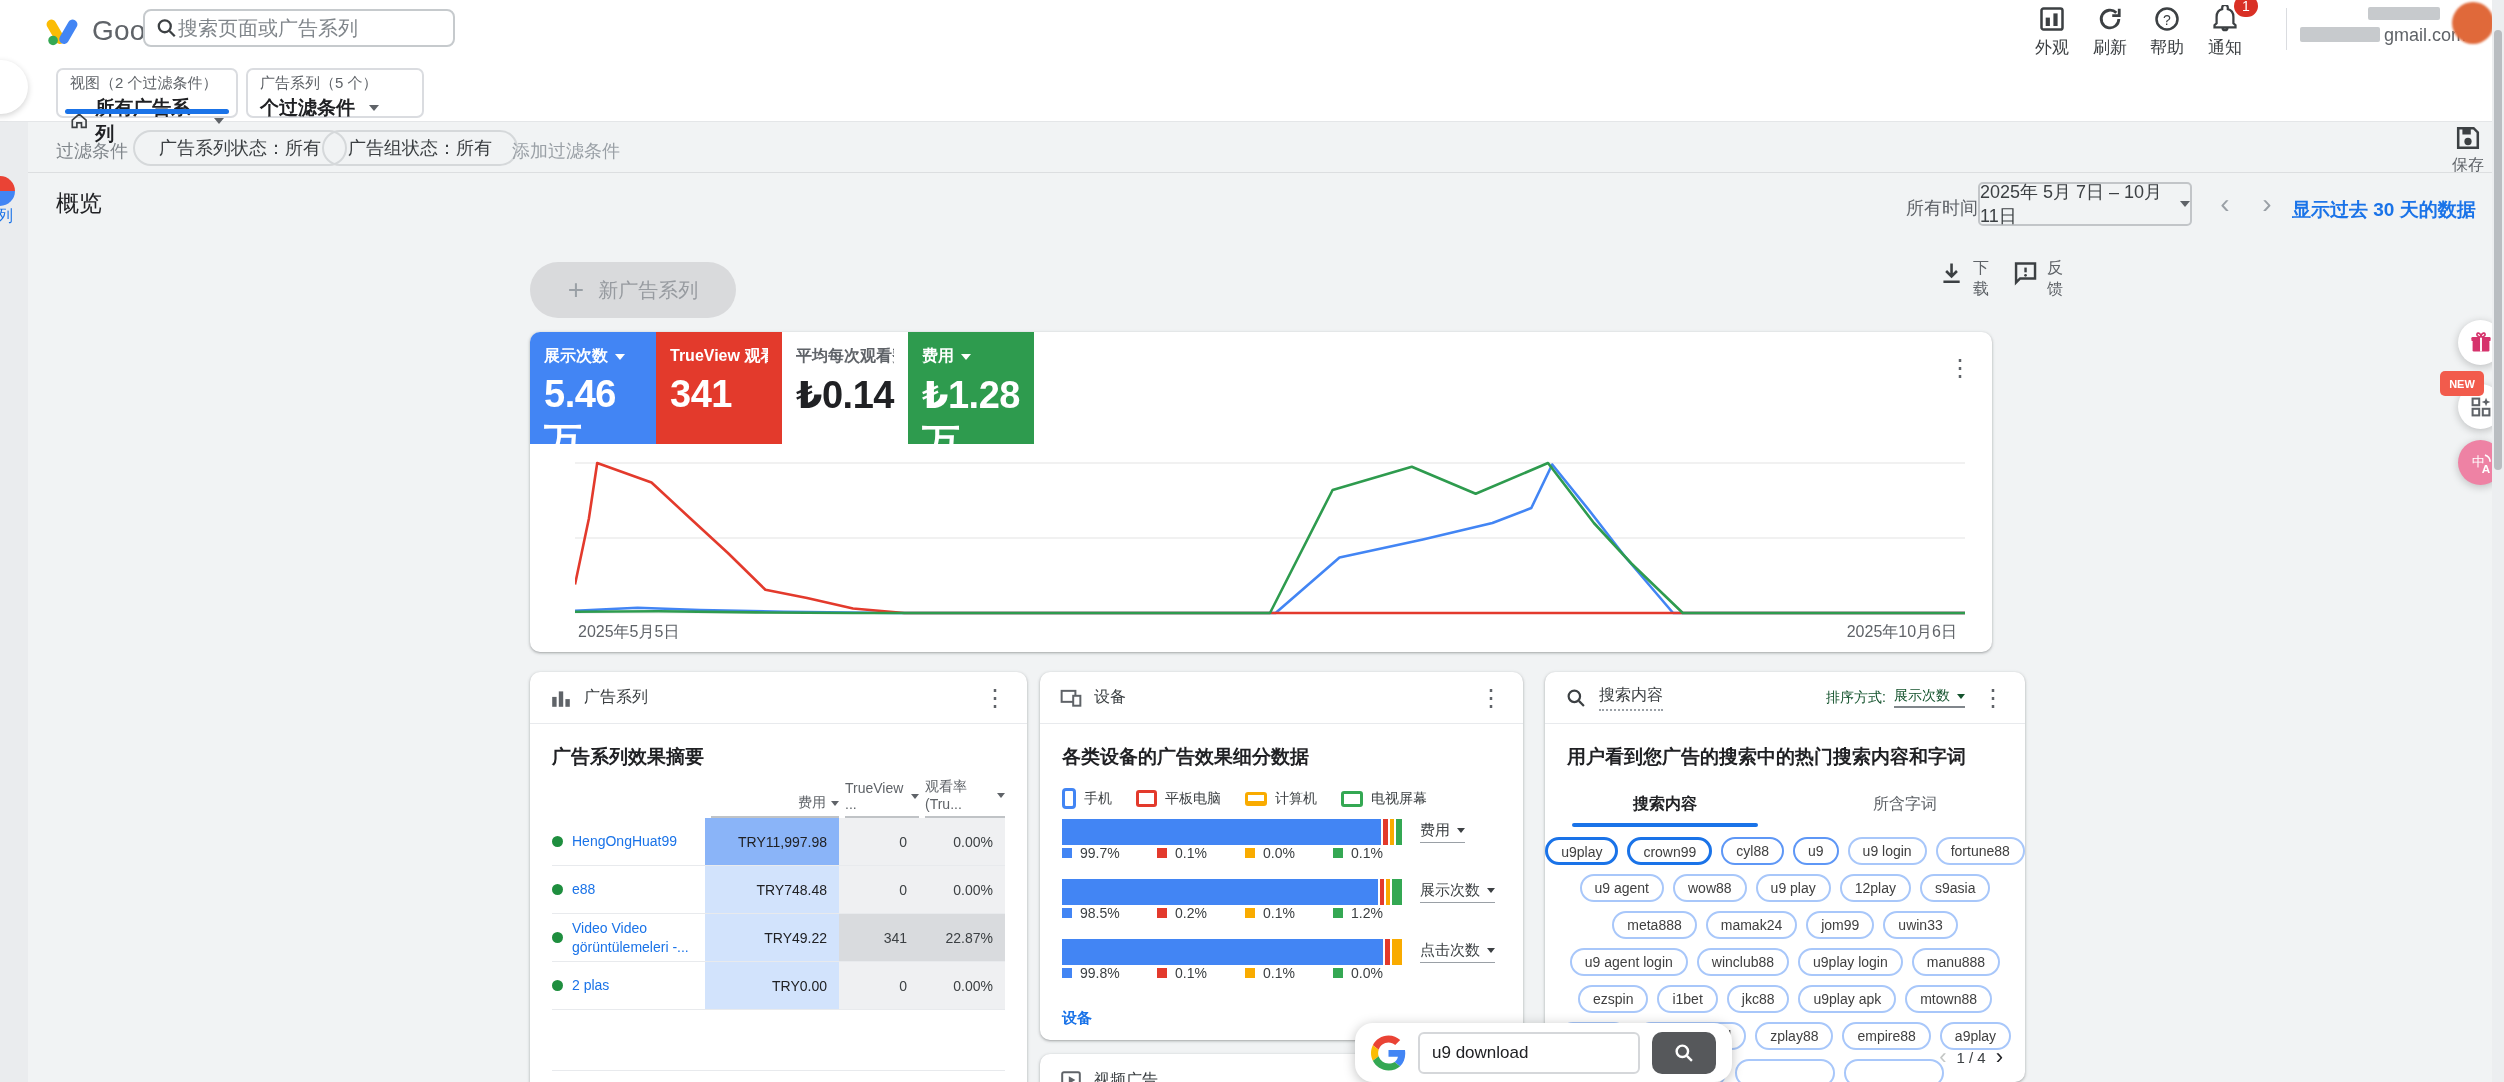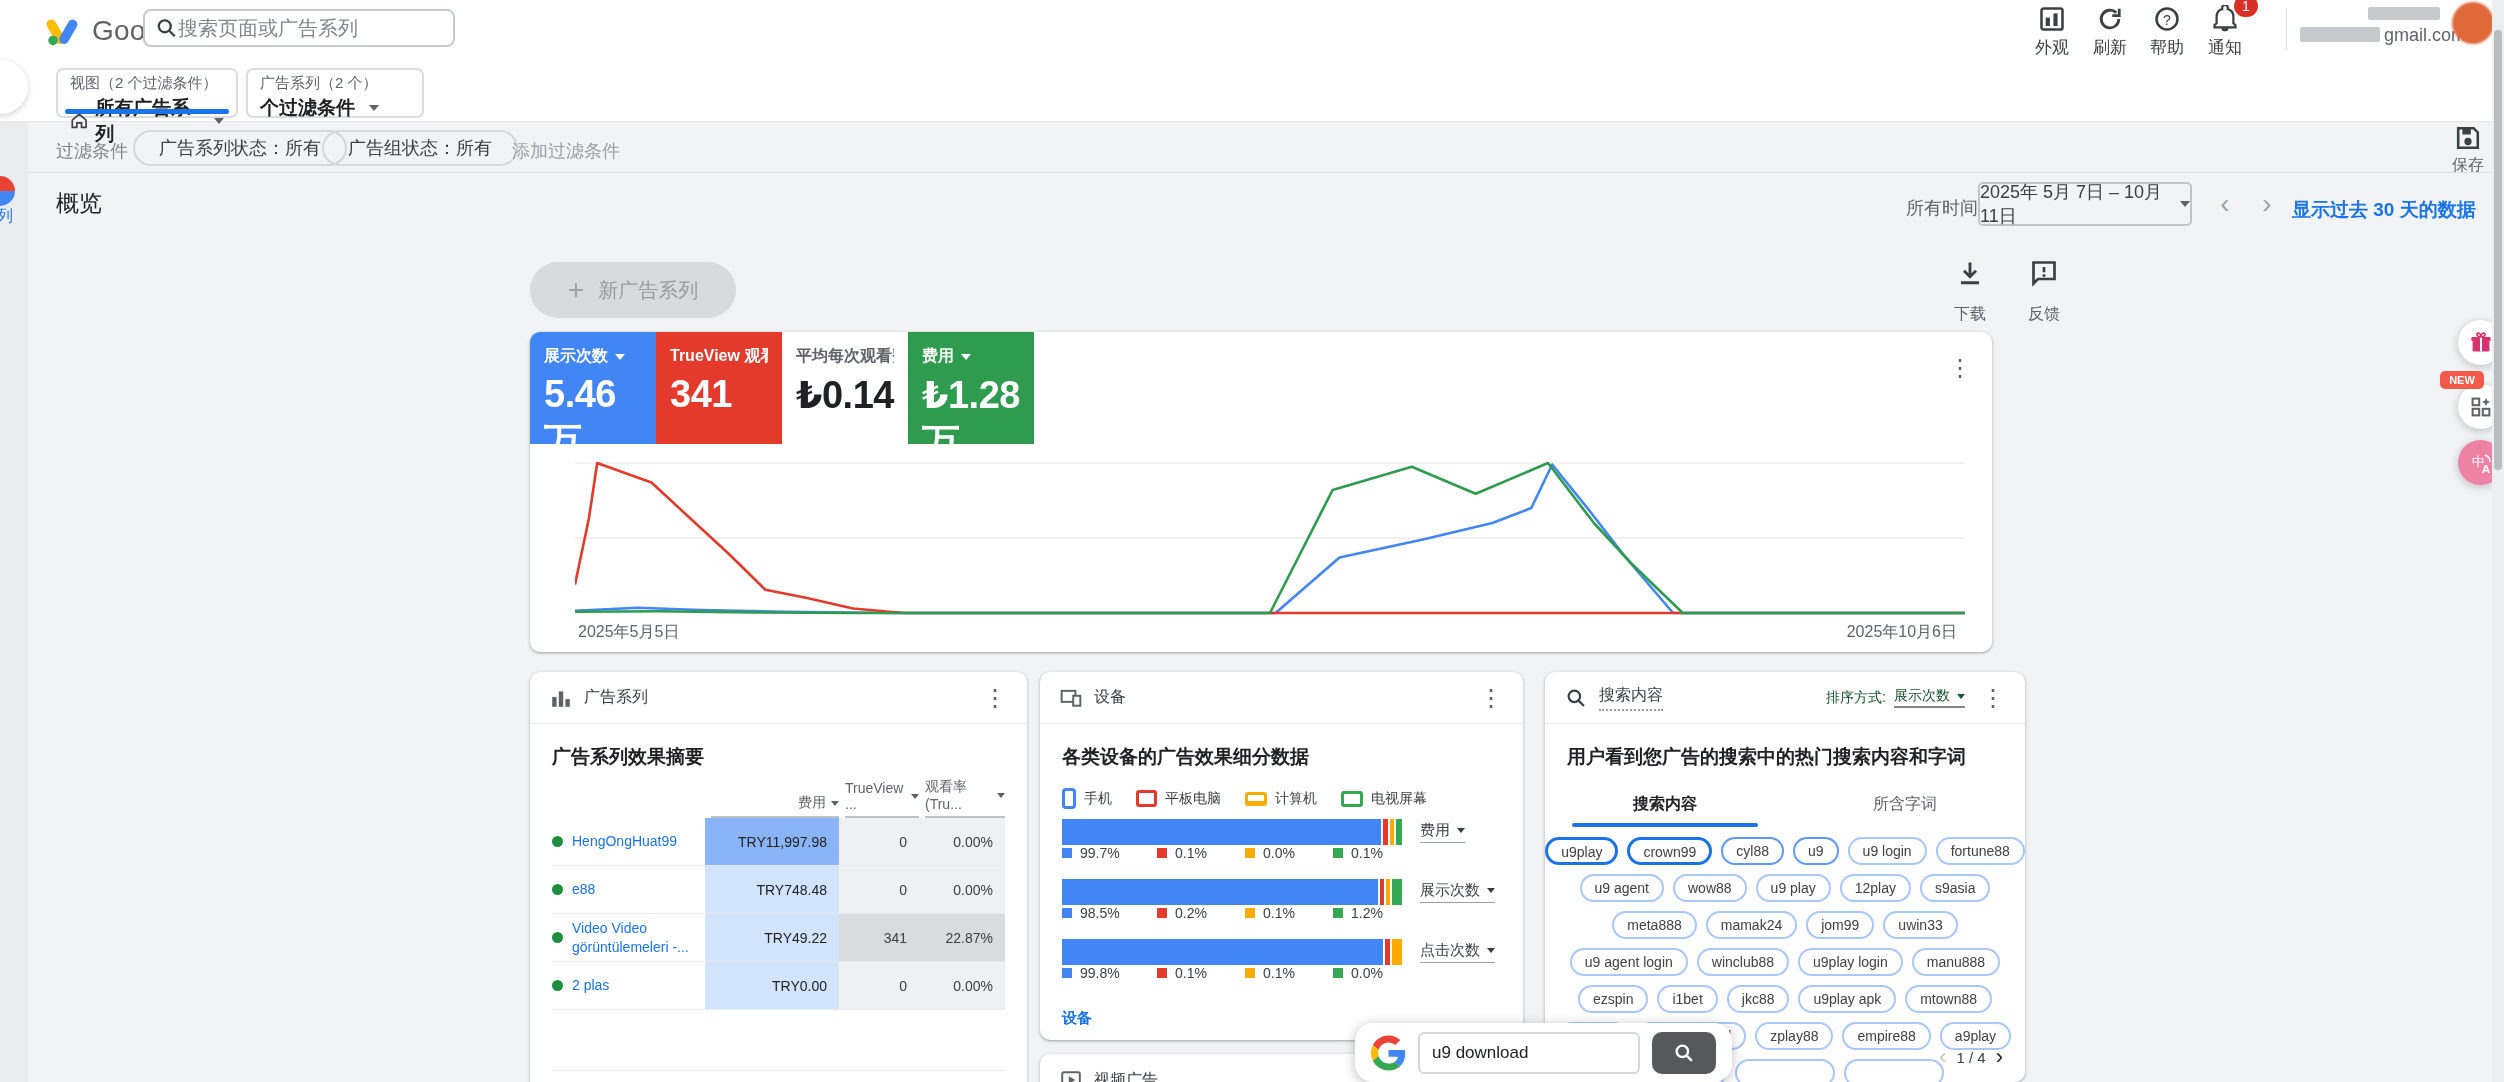--- a/index.html
+++ b/index.html
@@ -53,21 +53,21 @@
   
   .pagetitle { position:absolute; left:56px; top:188px; font-size:23px; color:#202124; }
   .scope { position:absolute; left:1906px; top:196px; font-size:18px; color:#5f6368; }
   .datebox { position:absolute; left:1978px; top:182px; width:214px; height:44px; border:2px solid #c2c5c8; border-radius:5px; display:flex; align-items:center; justify-content:center; gap:8px; font-size:18px; font-weight:500; color:#3c4043; cursor:pointer; }
   .chv { position:absolute; top:188px; font-size:28px; color:#9aa0a6; cursor:pointer; width:26px; text-align:center; }
   .last30 { position:absolute; left:2292px; top:197px; font-size:19px; font-weight:bold; color:#1a73e8; cursor:pointer; }
 
   
   .newcamp { position:absolute; left:530px; top:262px; width:206px; height:56px; border-radius:28px; background:#d9dadc; color:#979ba0; font-size:20px; display:flex; align-items:center; justify-content:center; gap:14px; cursor:pointer; }
   .newcamp .plus { font-size:28px; line-height:1; color:#9aa0a6; }
-  .iconbtn { position:absolute; width:64px; display:flex; flex-direction:column; align-items:center; gap:16px; cursor:pointer; }
+  .iconbtn { position:absolute; width:64px; display:flex; gap:8px; cursor:pointer; }
   .iconbtn .lbl { font-size:16px; color:#5f6368; }
 
   
   .card { position:absolute; background:#fff; border-radius:10px; box-shadow:0 1px 2px rgba(60,64,67,.3),0 1px 3px 1px rgba(60,64,67,.12); }
   #maincard { left:530px; top:332px; width:1462px; height:320px; }
   .metric { position:absolute; top:0; width:126px; height:112px; padding:14px 14px; cursor:pointer; }
   .metric .m-label { font-size:16px; font-weight:bold; display:flex; align-items:center; white-space:nowrap; overflow:hidden; }
   .metric .m-label .caret { border-top-color:currentColor; flex:none; }
   .metric .m-value { font-size:38px; font-weight:bold; margin-top:6px; letter-spacing:-.5px; }
   .kebab { font-size:24px; color:#5f6368; letter-spacing:0; cursor:pointer; line-height:1; }
@@ -149,21 +149,21 @@
   #videocard .card-head { border-bottom:none; height:40px; padding-top:12px; }
 
   
   .overlay { position:absolute; left:1355px; top:1023px; width:377px; height:59px; background:#fff; border-radius:18px; box-shadow:0 2px 12px rgba(0,0,0,.25); z-index:50; display:flex; align-items:center; padding:0 16px; gap:12px; }
   .overlay input { width:222px; height:42px; border:2px solid #d5d7da; border-radius:6px; font-size:17px; color:#202124; padding:0 12px; font-family:inherit; outline:none; }
   .gsearch-btn { width:64px; height:42px; background:#56585b; border-radius:10px; display:flex; align-items:center; justify-content:center; cursor:pointer; flex:none; }
 
   
   .fab { position:absolute; left:2458px; width:45px; height:45px; background:#fff; border-radius:50%; box-shadow:0 2px 8px rgba(0,0,0,.22); display:flex; align-items:center; justify-content:center; z-index:60; cursor:pointer; }
   .fab.pink { background:#ee82a4; }
-  .newbadge { position:absolute; left:2440px; top:371px; width:44px; height:18px; background:#f25b4c; border-radius:5px; color:#fff; font-size:11px; font-weight:bold; display:flex; align-items:center; justify-content:center; z-index:61; }
+  .newbadge { position:absolute; left:2440px; top:371px; width:44px; height:25px; background:#f25b4c; border-radius:5px; color:#fff; font-size:11px; font-weight:bold; display:flex; align-items:center; justify-content:center; z-index:61; }
 
   
   .sb-track { position:absolute; left:2492px; top:0; width:12px; height:1082px; background:#eceef0; z-index:70; }
   .sb-thumb { position:absolute; left:2494px; top:30px; width:8px; height:440px; background:#b9bdc1; border-radius:4px; z-index:71; cursor:pointer; }
 </style>
 </head>
 <body>
 
 <div class="appbar">
   <div class="logo">
@@ -228,21 +228,21 @@
     <div class="val">
       <svg width="20" height="20" viewBox="0 0 20 20">
         <path d="M10 2.5 L17.5 9 V17 H12.5 V12 H7.5 V17 H2.5 V9 Z" fill="none" stroke="#3c4043" stroke-width="1.8"></path>
       </svg>
       <span>所有广告系列</span>
       <span class="caret"></span>
     </div>
     <div class="sel-underline"></div>
   </div>
   <div class="selbox" id="campbox">
-    <div class="cap">广告系列（2 个）</div>
+    <div class="cap">广告系列（5 个）</div>
     <div class="val">
       <span>个过滤条件</span>
       <span class="caret"></span>
     </div>
   </div>
 </div>
 
 <div class="leftstrip"></div>
 <div class="whitecircle"></div>
 <div class="cuticon"></div>

